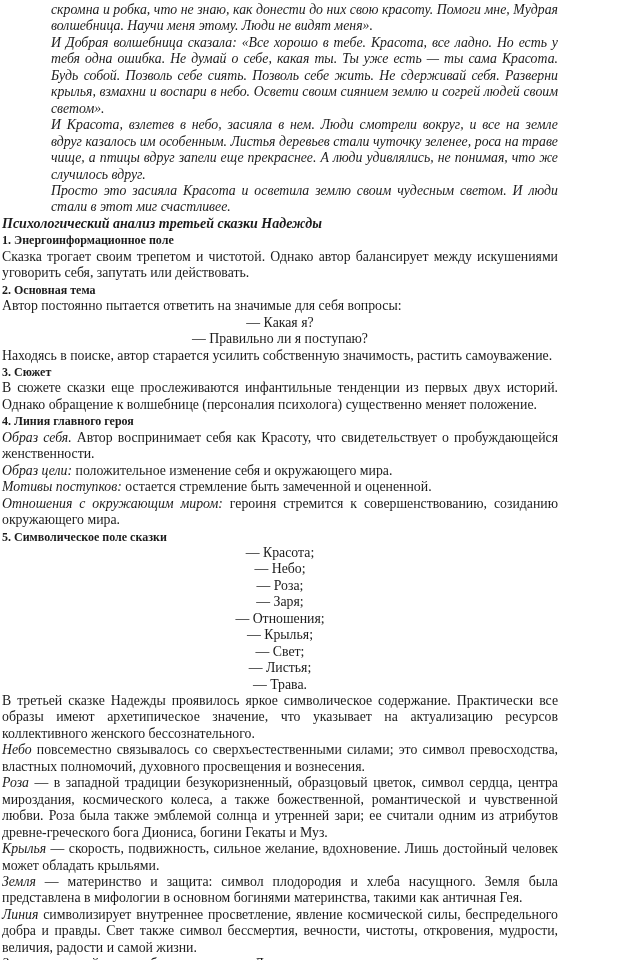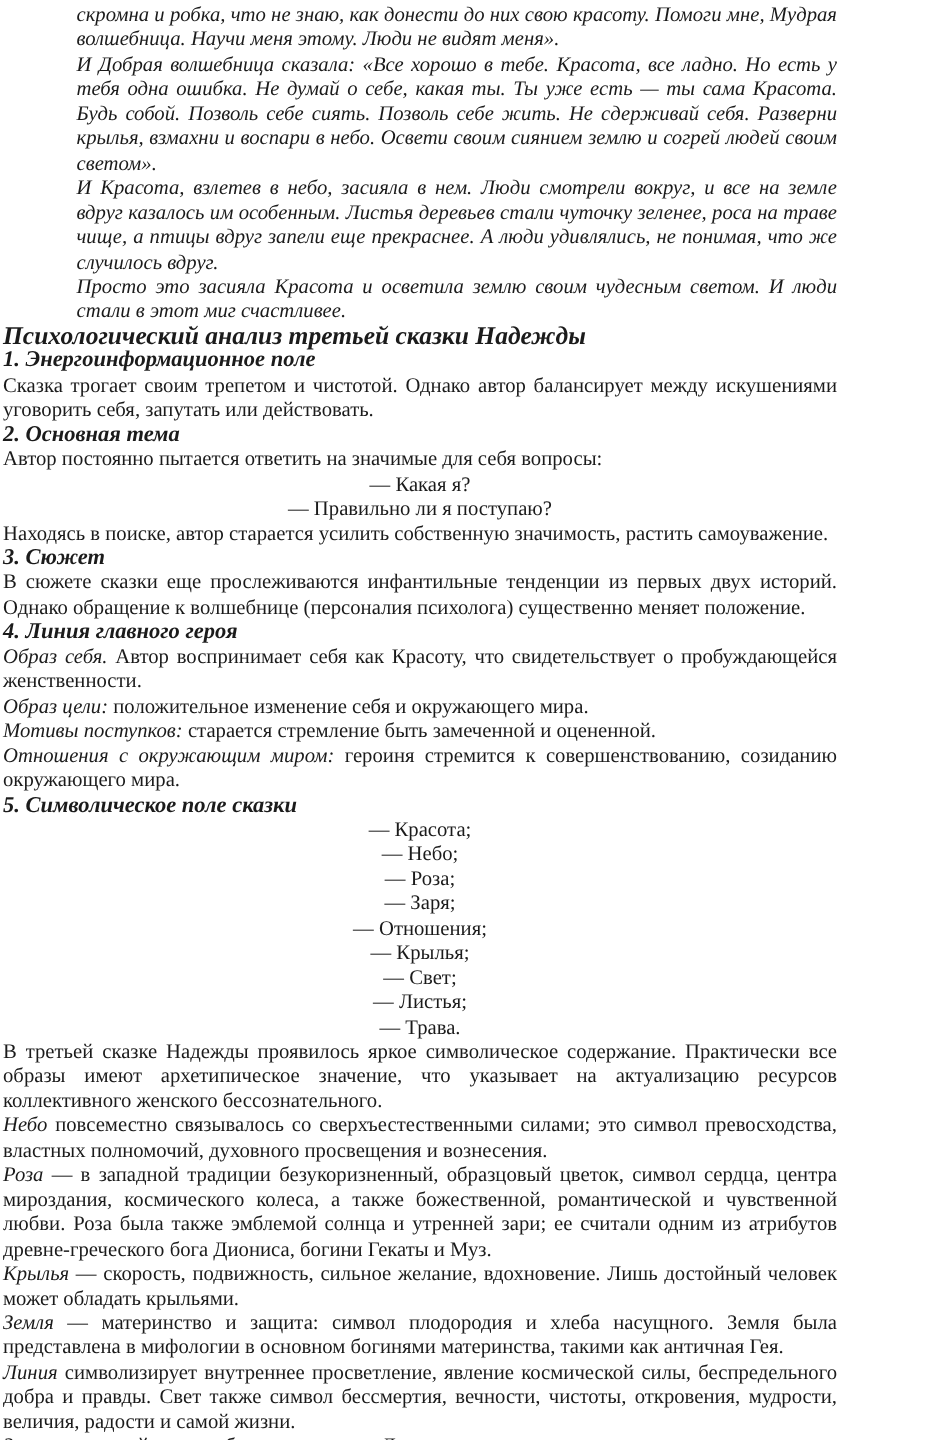--- a/index.html
+++ b/index.html
@@ -16,32 +16,31 @@
     line-height: 16.45px;
     color: #1b1b1b;
     text-align: justify;
   }
   .tale {
     padding-left: 49px;
     font-style: italic;
   }
   .tale p { text-align: justify; }
   h1.analysis-title {
-    font-size: 17px;
+    font-size: 14px;
     font-weight: bold;
     font-style: italic;
     line-height: 16.45px;
     text-align: left;
   }
   h2.sec {
-    font-size: 15px;
+    font-size: 12px;
     font-weight: bold;
     line-height: 16.45px;
     text-align: left;
-    font-style: italic;
   }
   p { text-align: justify; }
   p.dash { text-align: center; }
   i.lead { font-style: italic; }
 </style>
 </head>
 <body>
 
 <div class="page">
 
@@ -62,21 +61,21 @@
   <p class="dash">— Какая я?</p>
   <p class="dash">— Правильно ли я поступаю?</p>
   <p>Находясь в поиске, автор старается усилить собственную значимость, растить самоуважение.</p>
 
   <h2 class="sec">3. Сюжет</h2>
   <p>В сюжете сказки еще прослеживаются инфантильные тенденции из первых двух историй. Однако обращение к волшебнице (персоналия психолога) существенно меняет положение.</p>
 
   <h2 class="sec">4. Линия главного героя</h2>
   <p><i class="lead">Образ себя.</i><span> Автор воспринимает себя как Красоту, что свидетельствует о пробуждающейся женственности.</span></p>
   <p><i class="lead">Образ цели:</i><span> положительное изменение себя и окружающего мира.</span></p>
-  <p><i class="lead">Мотивы поступков:</i><span> старается стремление быть замеченной и оцененной.</span></p>
+  <p><i class="lead">Мотивы поступков:</i><span> остается стремление быть замеченной и оцененной.</span></p>
   <p><i class="lead">Отношения с окружающим миром:</i><span> героиня стремится к совершенствованию, созиданию окружающего мира.</span></p>
 
   <h2 class="sec">5. Символическое поле сказки</h2>
   <p class="dash">— Красота;</p>
   <p class="dash">— Небо;</p>
   <p class="dash">— Роза;</p>
   <p class="dash">— Заря;</p>
   <p class="dash">— Отношения;</p>
   <p class="dash">— Крылья;</p>
   <p class="dash">— Свет;</p>

